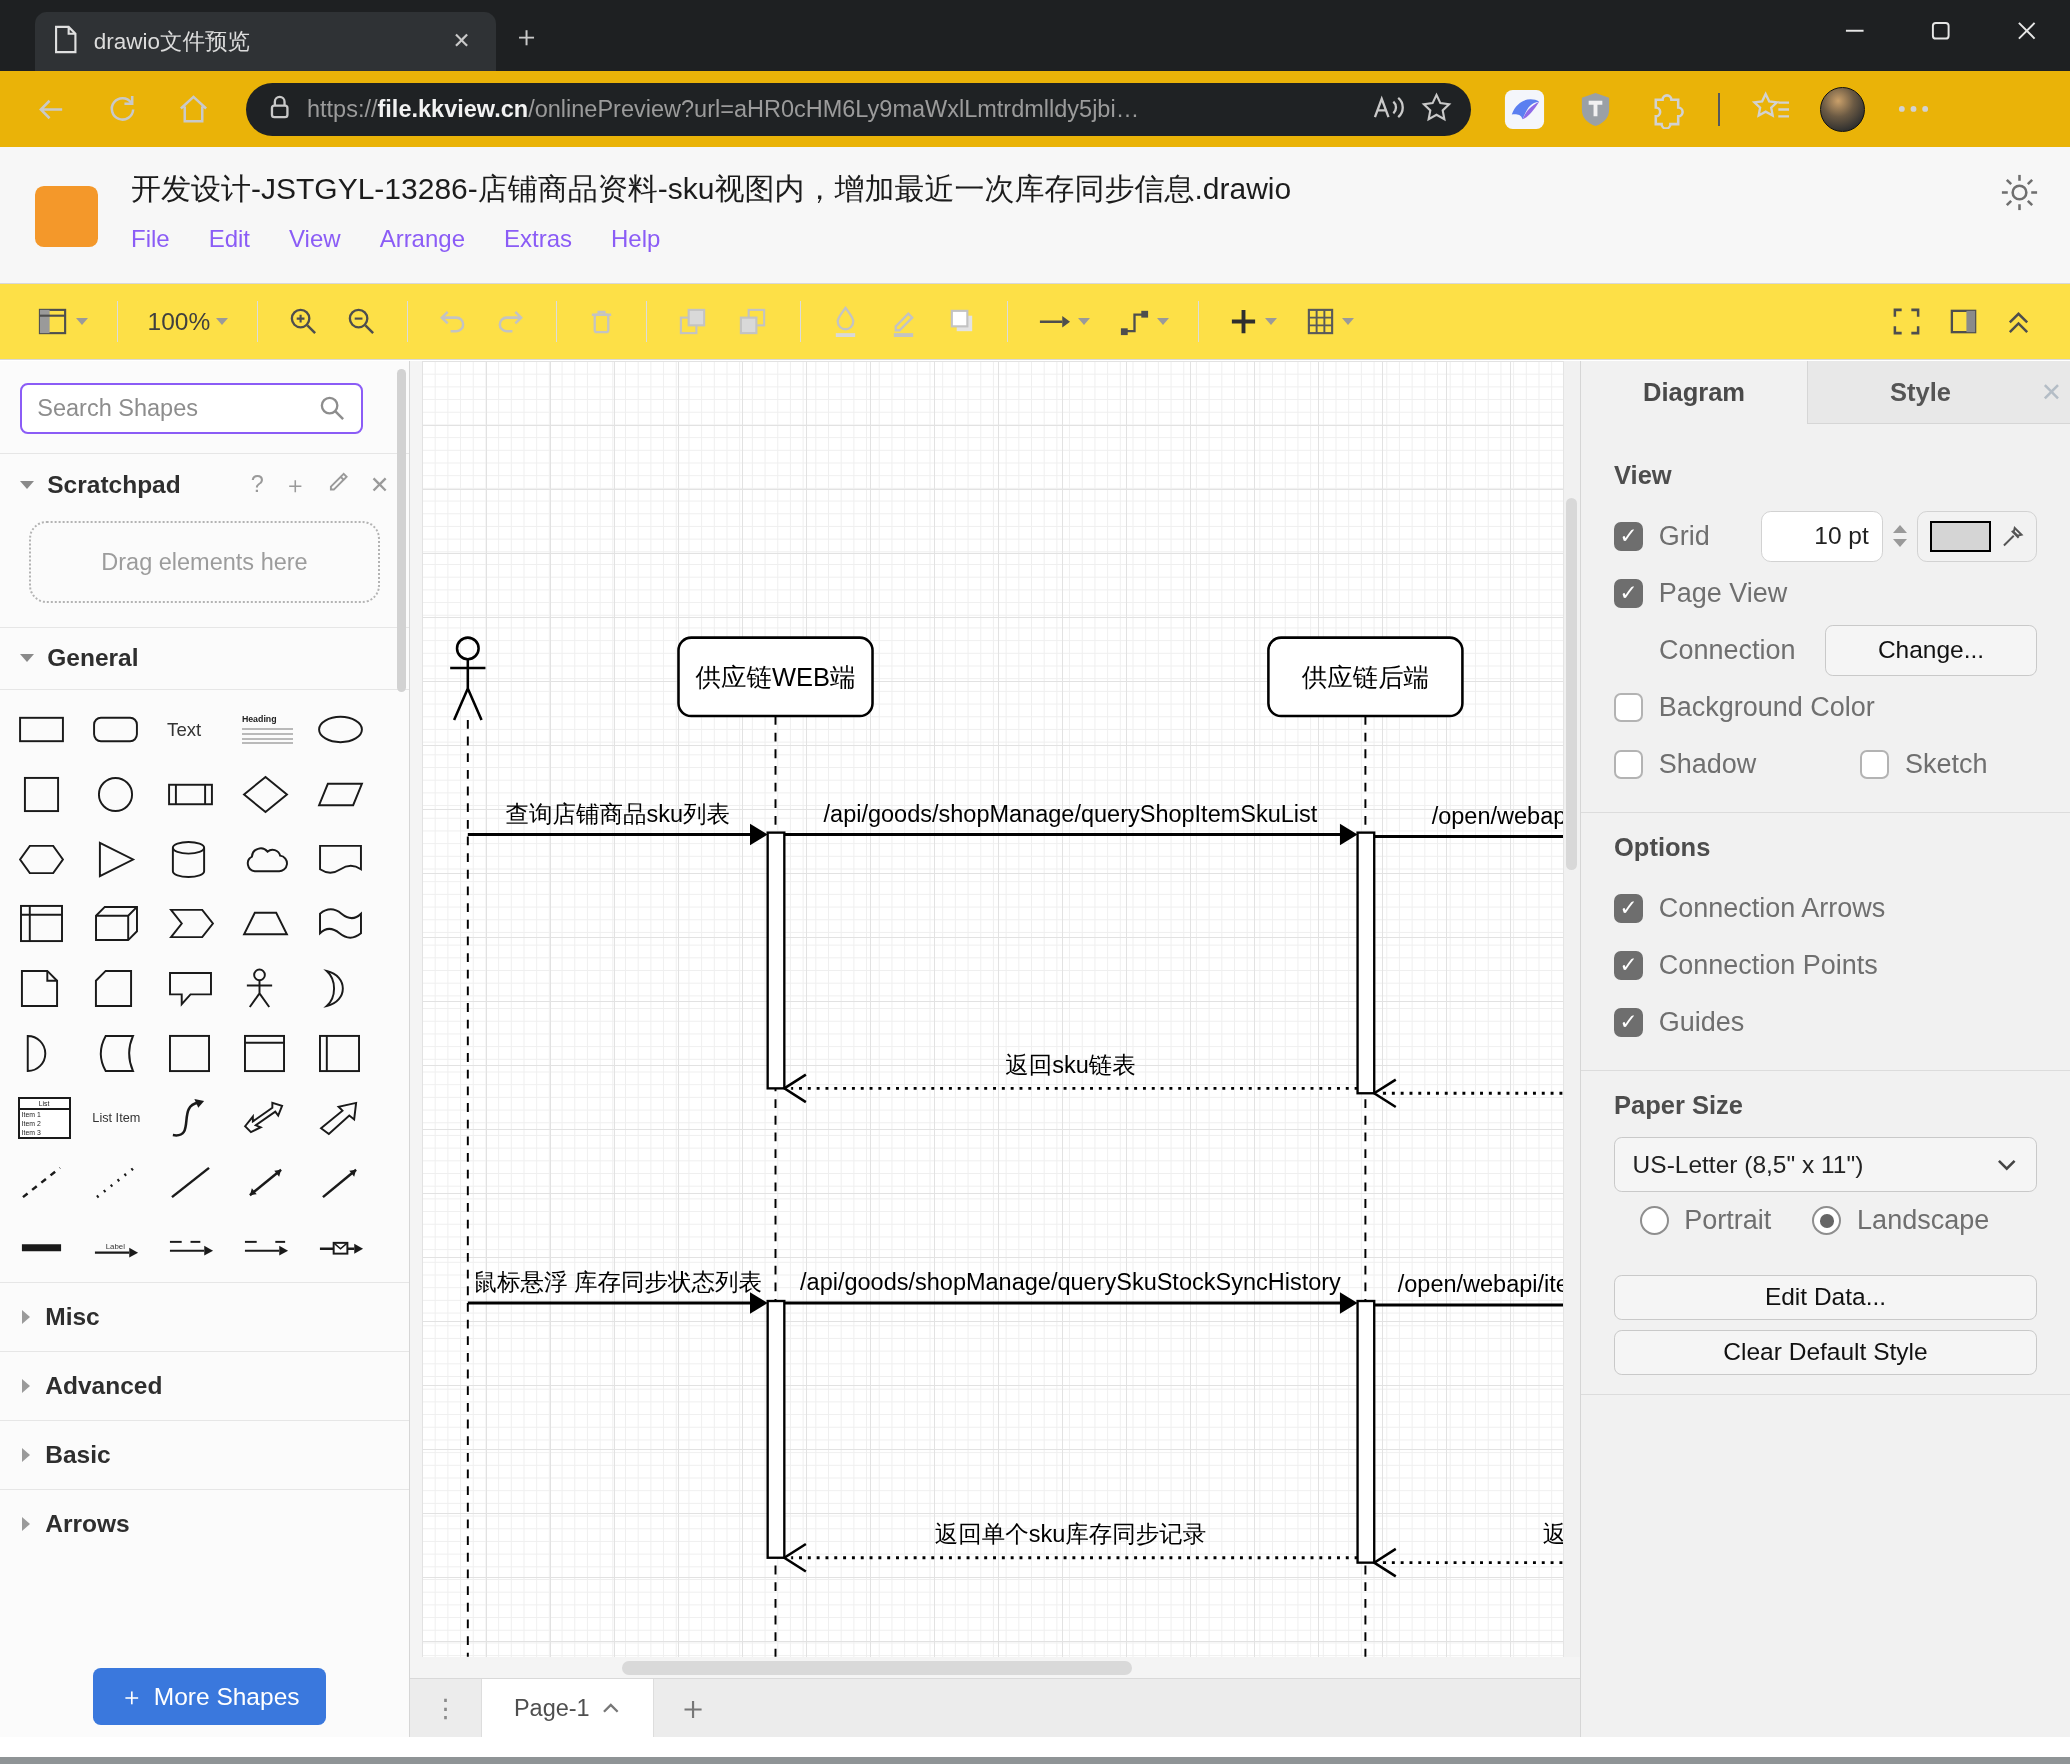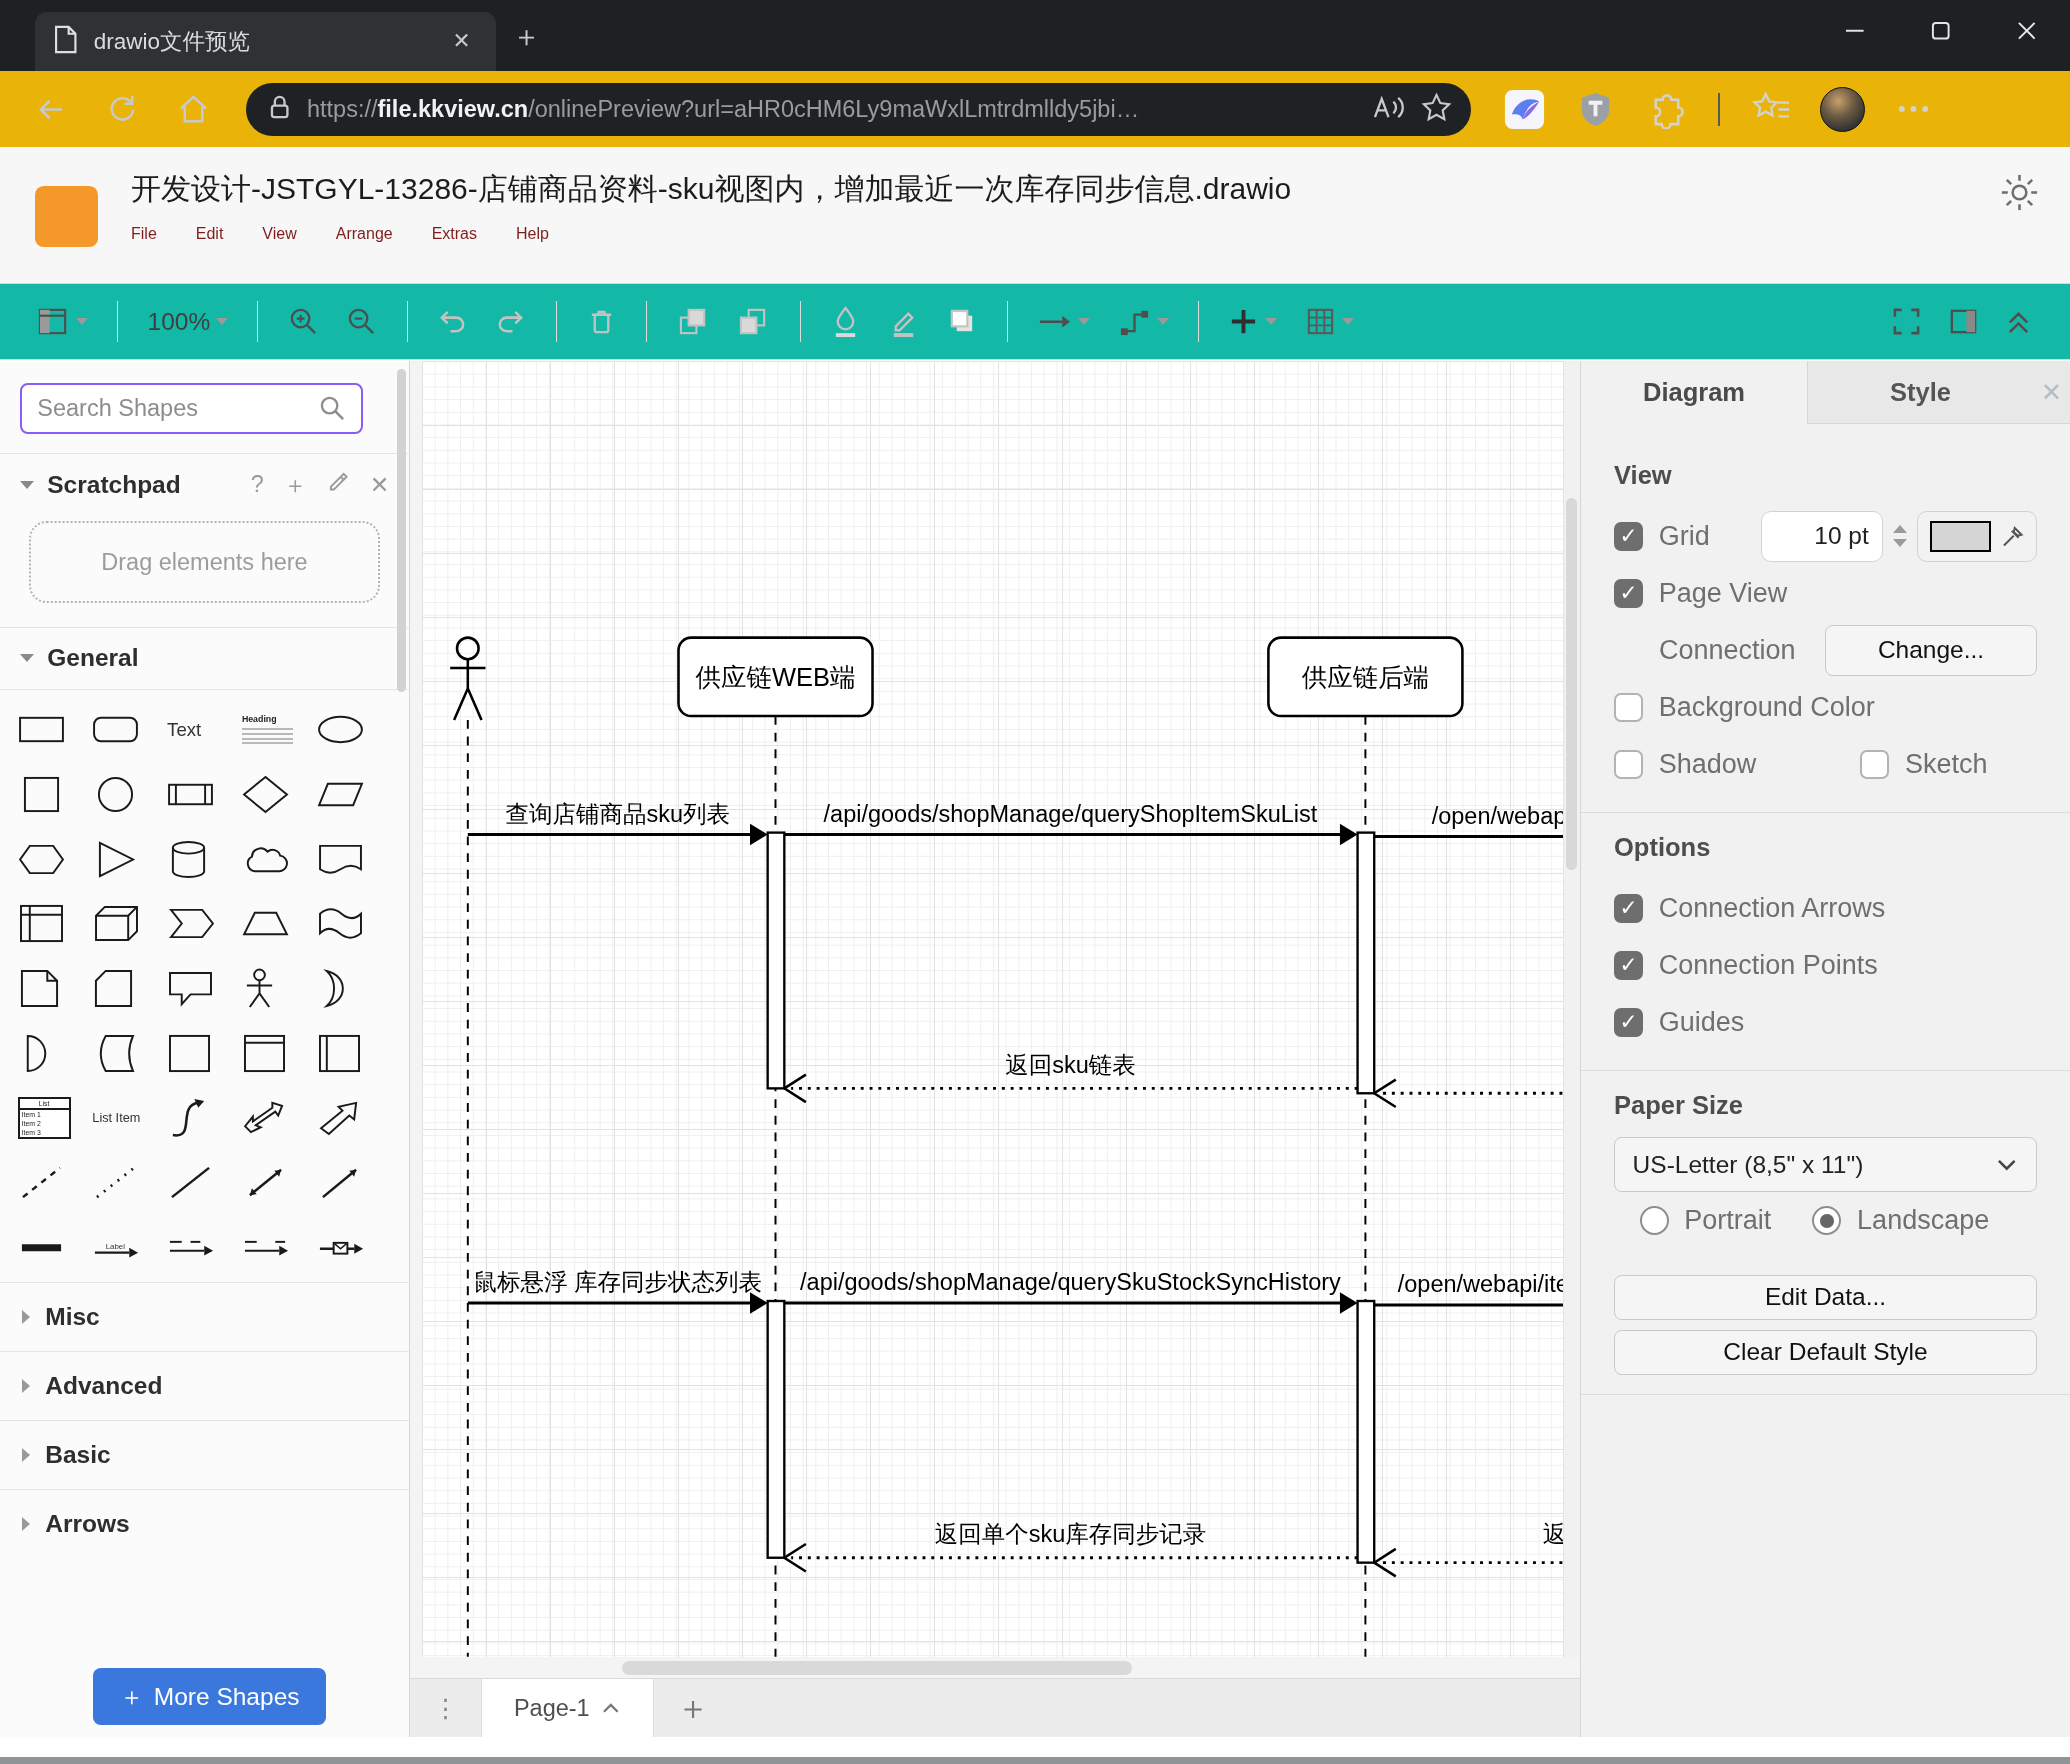--- a/index.html
+++ b/index.html
@@ -23,25 +23,25 @@
   .urltext{flex:1;font-size:23.5px;white-space:nowrap;overflow:hidden;color:#9b9b9b;}
   .urltext .host{color:#f2f2f2;font-weight:bold;}
   .extdivider{width:2px;height:33px;background:#55595c;margin:0 7.8px;}
   .avatar{width:45px;height:45px;border-radius:50%;background:radial-gradient(circle at 40% 30%,#caa06a 0%,#6b5a44 40%,#23272b 85%);border:1px solid #111;}
 
   
   #appheader{left:0;top:147px;width:2070px;height:137px;background:#f7f7f7;border-bottom:1px solid #d8d8d8;}
   .logo{position:absolute;left:35px;top:39px;width:63px;height:61px;background:#f4982a;border-radius:8.8px;}
   .doc-title{position:absolute;left:131px;top:21.6px;font-size:30px;font-weight:500;color:#1c1c1c;white-space:nowrap;}
   .menubar{position:absolute;left:131px;top:78px;display:flex;gap:39px;}
-  .menu-item{font-size:16px;color:#7f1d1d;}
+  .menu-item{font-size:24px;color:#8b5cf6;}
   .sunwrap{position:absolute;right:29px;top:23.5px;}
 
   
-  #toolbar{left:0;top:284px;width:2070px;height:76px;background:#14b8a6;border-bottom:1px solid #d8d8d8;display:flex;align-items:center;padding:0 33px;gap:19.6px;}
+  #toolbar{left:0;top:284px;width:2070px;height:76px;background:#fde047;border-bottom:1px solid #d8d8d8;display:flex;align-items:center;padding:0 33px;gap:19.6px;}
   .tbtn{display:flex;align-items:center;gap:5.9px;padding:5.9px 3.9px;border-radius:5.9px;}
   .tbtn svg{display:block;}
   .tb-sep{width:1px;height:41px;background:#dcdcdc;margin:0 5.9px;flex:none;}
   .caret{width:0;height:0;border-left:6.9px solid transparent;border-right:6.9px solid transparent;border-top:7.8px solid #9a9a9a;}
   .zoomlabel{font-size:24.5px;color:#3f3f3f;}
   .tb-right{margin-left:auto;display:flex;align-items:center;gap:17.6px;}
 
   
   #sidebar{left:0;top:361px;width:410px;height:1376px;background:#fbfbfb;border-right:1px solid #d6d6d6;overflow:hidden;}
   .search-wrap{position:relative;margin:21.6px 23.5px 19.6px 19.6px;}

